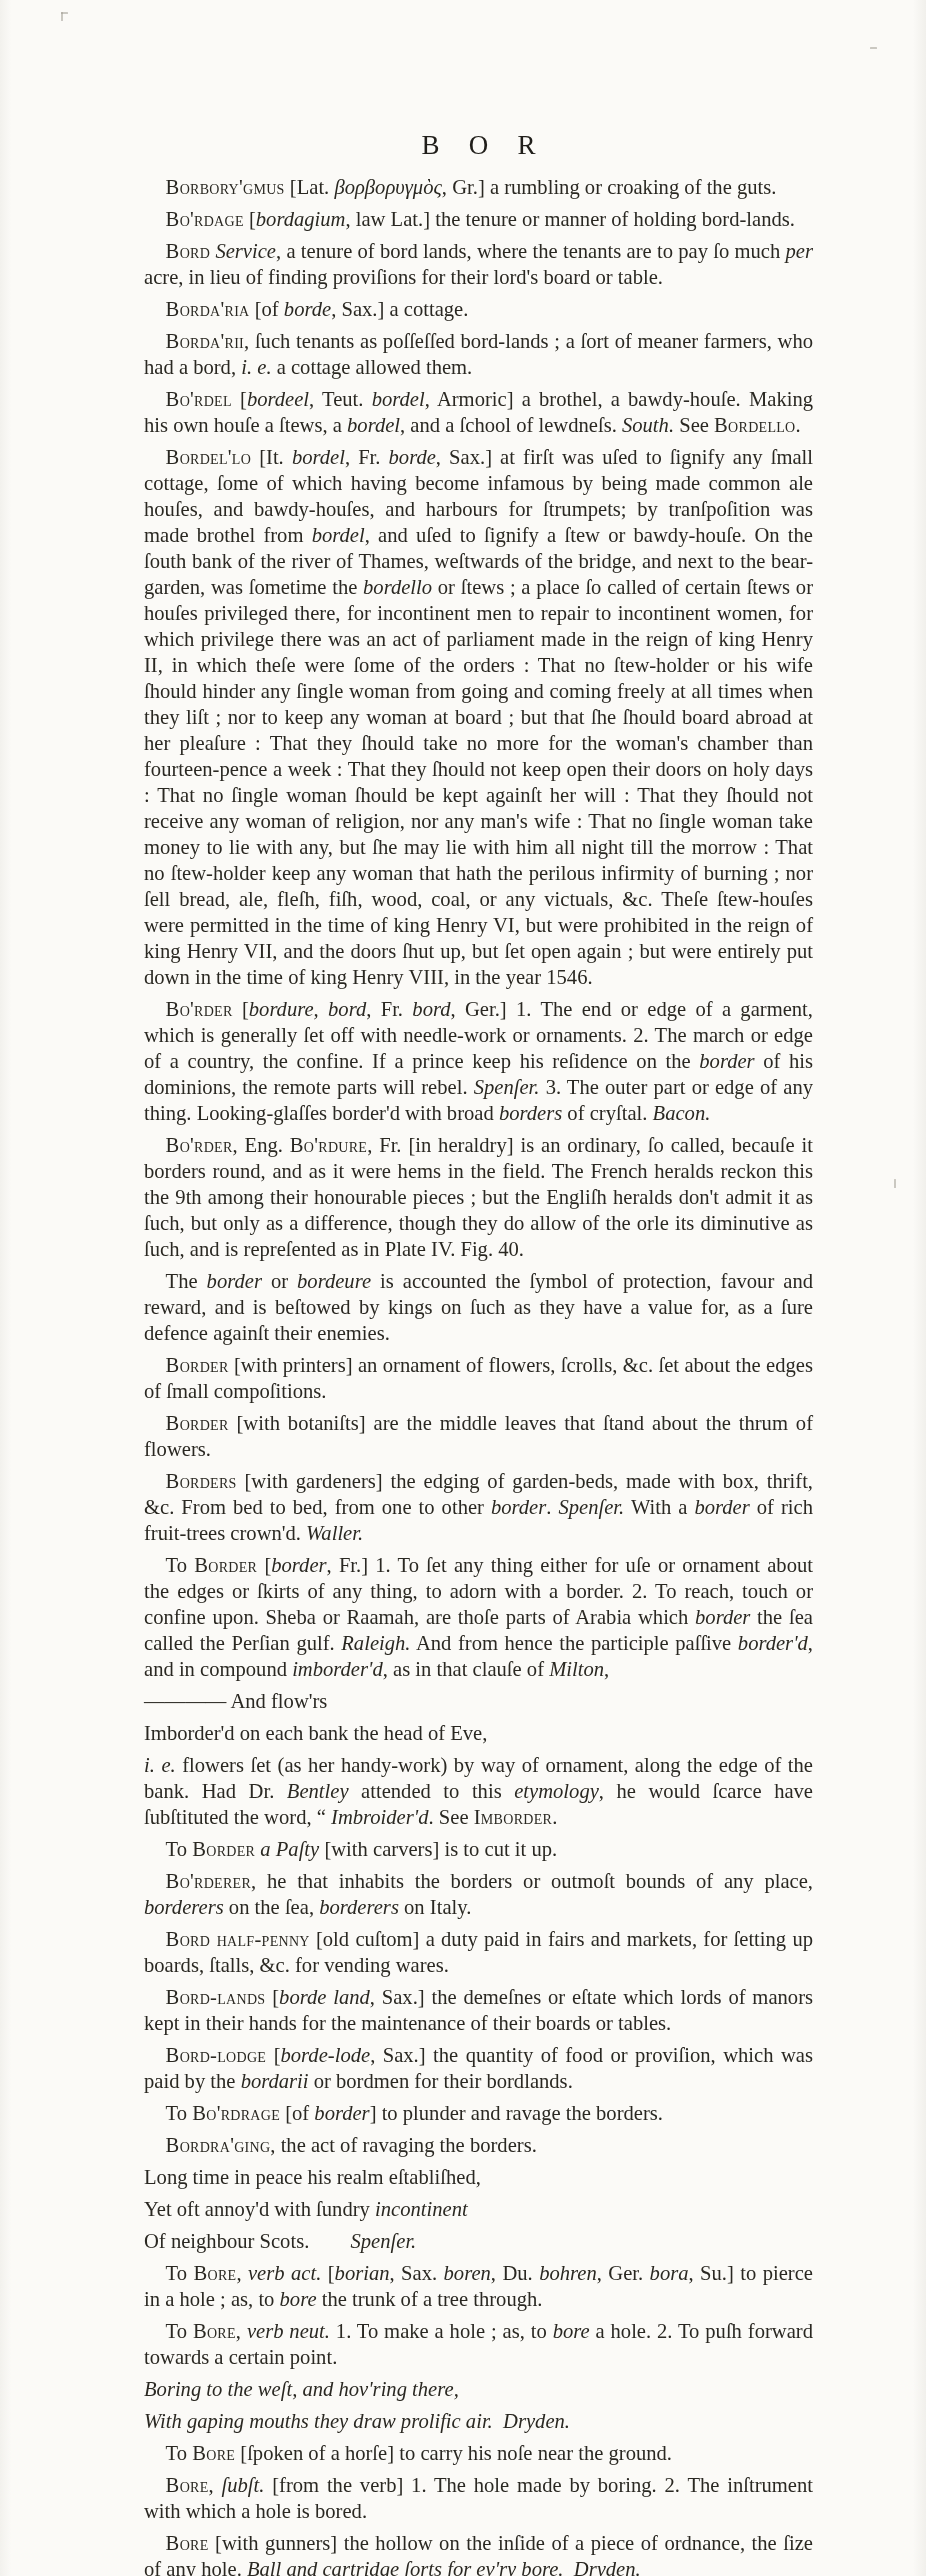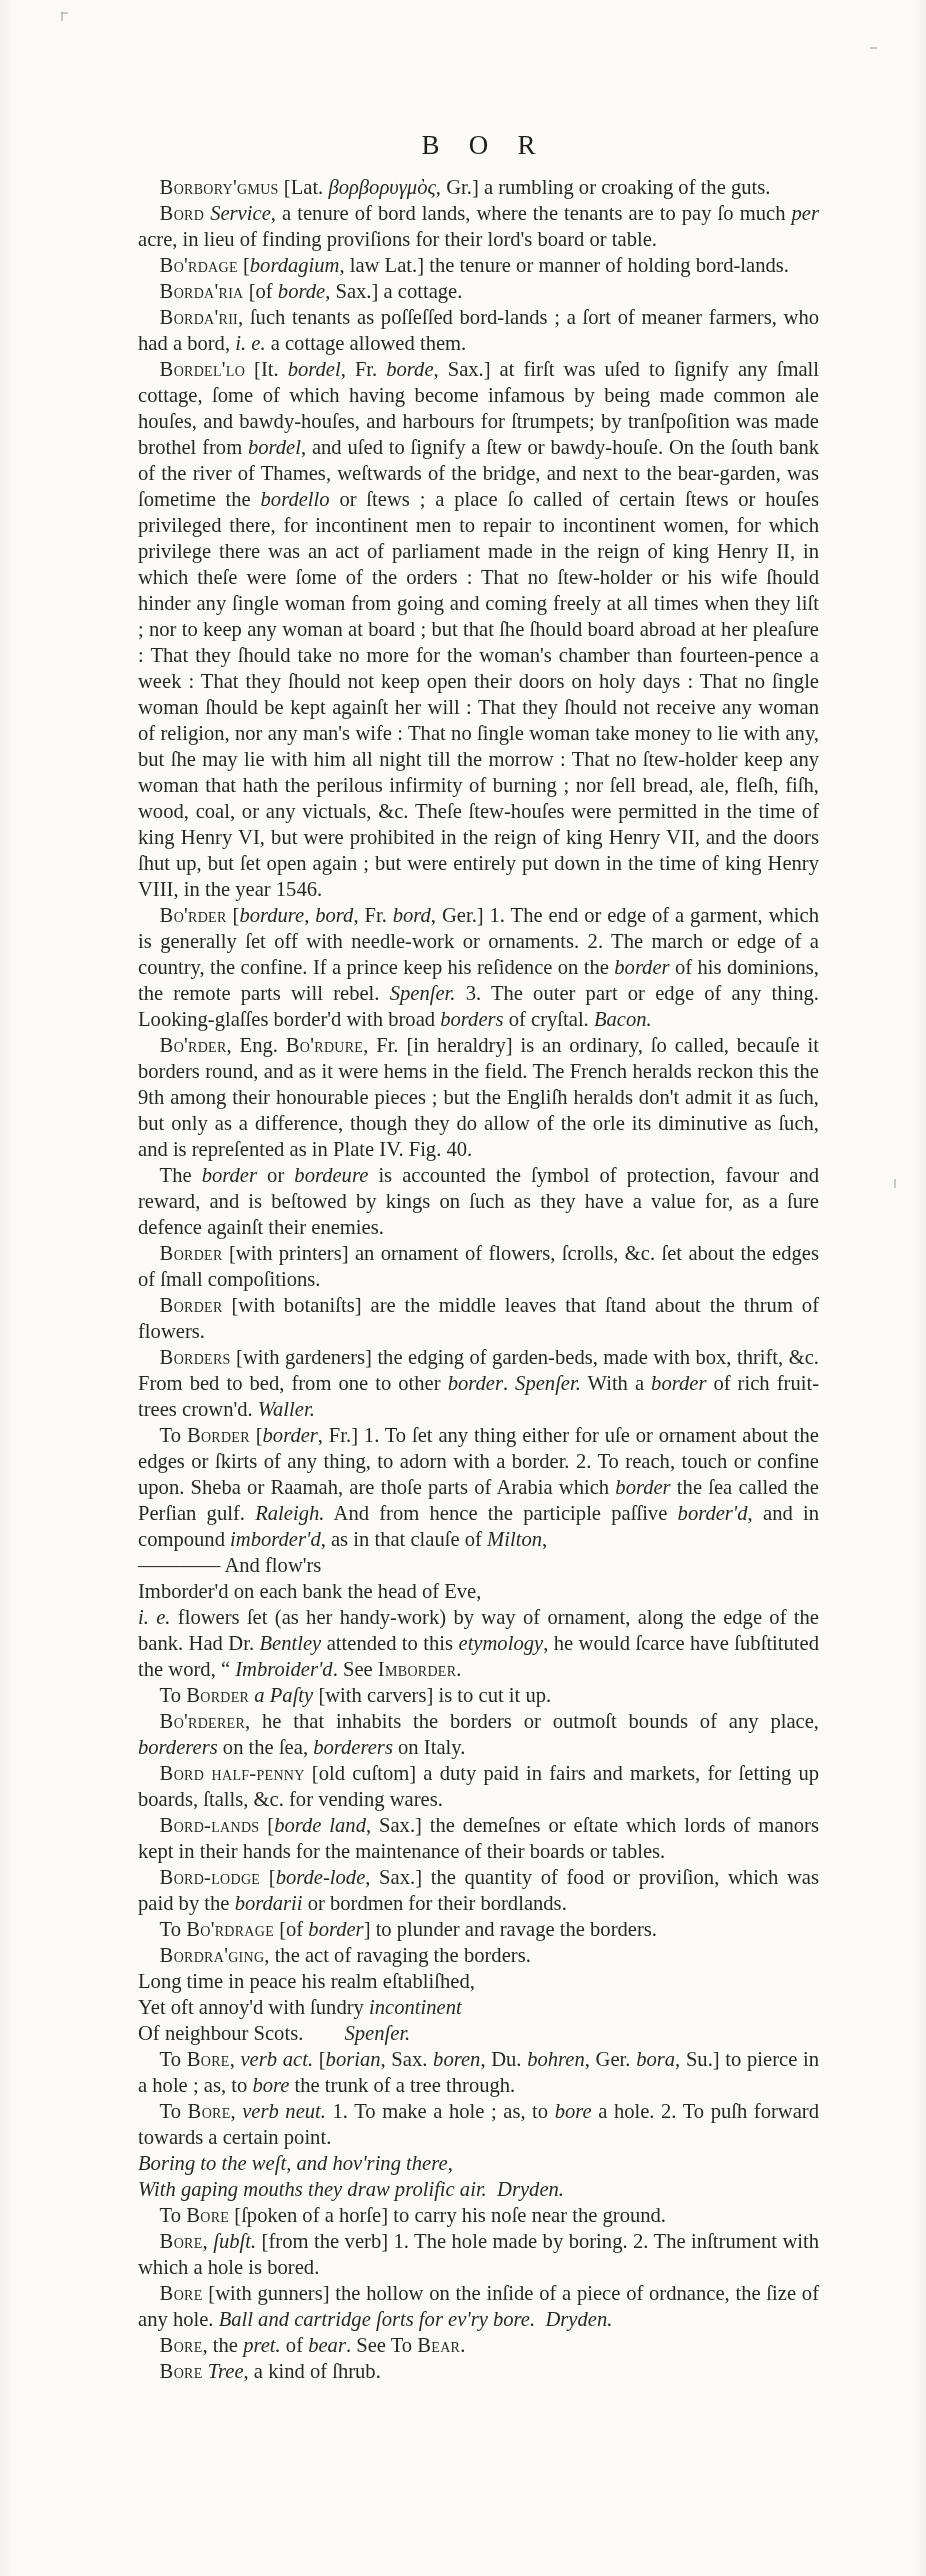--- a/index.html
+++ b/index.html
@@ -16,21 +16,21 @@
     background: linear-gradient(90deg, #f2f1ed 0px, var(--paper, #fbfaf7) 11.3px,
                 var(--paper, #fbfaf7) 913px, #f0efeb 927px);
   }
   .column { position: absolute; left: 138px; top: 0; width: 681px; }
   .header {
     margin: 130px 0 13.4px 0; text-align: center;
     font-size: 27px; letter-spacing: 11.3px; text-indent: 11.3px;
     color: #201e1a;
   }
   #entries p, p.sig {
-    margin: 0; font-size: 20.6px; line-height: 26px; text-align: justify;
+    margin: 6px; font-size: 20.6px; line-height: 26px; text-align: justify;
   }
   p.entry { text-indent: 21.6px; }
   p.flush { text-indent: 0; }
   p.q1, p.q2, p.q3, p.q4, p.q5 { text-align: left; text-indent: 0; }
   p.q1 { margin-left: 162px; }
   p.q2 { margin-left: 72px; }
   p.q3 { margin-left: 118px; }
   p.q4 { margin-left: 95px; }
   p.q5 { margin-left: 78px; }
   p.sig { text-align: left; text-indent: 0; margin-left: 91px; }
@@ -48,24 +48,25 @@
 <div class="sheet">
   <div class="artifact a-tl"></div>
   <div class="artifact a-tl2"></div>
   <div class="artifact a-tr"></div>
   <div class="artifact a-r"></div>
 
   <div class="column">
     <div class="header">B O R</div>
     <div id="entries">
         <p class="entry"><span class="sc">Borbory'gmus</span> [Lat. <i>βορβορυγμὸς</i>, Gr.] a rumbling or croaking of the guts.</p>
+        <p class="entry"><span class="sc">Bo'rdage</span> [<i>bordagium</i>, law Lat.] the tenure or manner of holding bord-lands.</p>
         <p class="entry"><span class="sc">Bord</span> <i>Service</i>, a tenure of bord lands, where the tenants are to pay ſo much <i>per</i> acre, in lieu of finding proviſions for their lord's board or table.</p>
-        <p class="entry"><span class="sc">Bo'rdage</span> [<i>bordagium</i>, law Lat.] the tenure or manner of holding bord-lands.</p>
         <p class="entry"><span class="sc">Borda'ria</span> [of <i>borde</i>, Sax.] a cottage.</p>
         <p class="entry"><span class="sc">Borda'rii</span>, ſuch tenants as poſſeſſed bord-lands ; a ſort of meaner farmers, who had a bord, <i>i. e.</i> a cottage allowed them.</p>
+        <p class="entry"><span class="sc">Bo'rdel</span> [<i>bordeel</i>, Teut. <i>bordel</i>, Armoric] a brothel, a bawdy-houſe. Making his own houſe a ſtews, a <i>bordel</i>, and a ſchool of lewdneſs. <i>South.</i> See <span class="sc">Bordello</span>.</p>
         <p class="entry"><span class="sc">Bordel'lo</span> [It. <i>bordel</i>, Fr. <i>borde</i>, Sax.] at firſt was uſed to ſignify any ſmall cottage, ſome of which having become infamous by being made common ale houſes, and bawdy-houſes, and harbours for ſtrumpets; by tranſpoſition was made brothel from <i>bordel</i>, and uſed to ſignify a ſtew or bawdy-houſe. On the ſouth bank of the river of Thames, weſtwards of the bridge, and next to the bear-garden, was ſometime the <i>bordello</i> or ſtews ; a place ſo called of certain ſtews or houſes privileged there, for incontinent men to repair to incontinent women, for which privilege there was an act of parliament made in the reign of king Henry II, in which theſe were ſome of the orders : That no ſtew-holder or his wife ſhould hinder any ſingle woman from going and coming freely at all times when they liſt ; nor to keep any woman at board ; but that ſhe ſhould board abroad at her pleaſure : That they ſhould take no more for the woman's chamber than fourteen-pence a week : That they ſhould not keep open their doors on holy days : That no ſingle woman ſhould be kept againſt her will : That they ſhould not receive any woman of religion, nor any man's wife : That no ſingle woman take money to lie with any, but ſhe may lie with him all night till the morrow : That no ſtew-holder keep any woman that hath the perilous infirmity of burning ; nor ſell bread, ale, fleſh, fiſh, wood, coal, or any victuals, &amp;c. Theſe ſtew-houſes were permitted in the time of king Henry VI, but were prohibited in the reign of king Henry VII, and the doors ſhut up, but ſet open again ; but were entirely put down in the time of king Henry VIII, in the year 1546.</p>
         <p class="entry"><span class="sc">Bo'rder</span> [<i>bordure, bord</i>, Fr. <i>bord</i>, Ger.] 1. The end or edge of a garment, which is generally ſet off with needle-work or ornaments. 2. The march or edge of a country, the confine. If a prince keep his reſidence on the <i>border</i> of his dominions, the remote parts will rebel. <i>Spenſer.</i> 3. The outer part or edge of any thing. Looking-glaſſes border'd with broad <i>borders</i> of cryſtal. <i>Bacon.</i></p>
         <p class="entry"><span class="sc">Bo'rder</span>, Eng. <span class="sc">Bo'rdure</span>, Fr. [in heraldry] is an ordinary, ſo called, becauſe it borders round, and as it were hems in the field. The French heralds reckon this the 9th among their honourable pieces ; but the Engliſh heralds don't admit it as ſuch, but only as a difference, though they do allow of the orle its diminutive as ſuch, and is repreſented as in Plate IV. Fig. 40.</p>
         <p class="entry">The <i>border</i> or <i>bordeure</i> is accounted the ſymbol of protection, favour and reward, and is beſtowed by kings on ſuch as they have a value for, as a ſure defence againſt their enemies.</p>
         <p class="entry"><span class="sc">Border</span> [with printers] an ornament of flowers, ſcrolls, &amp;c. ſet about the edges of ſmall compoſitions.</p>
         <p class="entry"><span class="sc">Border</span> [with botaniſts] are the middle leaves that ſtand about the thrum of flowers.</p>
         <p class="entry"><span class="sc">Borders</span> [with gardeners] the edging of garden-beds, made with box, thrift, &amp;c. From bed to bed, from one to other <i>border</i>. <i>Spenſer.</i> With a <i>border</i> of rich fruit-trees crown'd. <i>Waller.</i></p>
         <p class="entry">To <span class="sc">Border</span> [<i>border</i>, Fr.] 1. To ſet any thing either for uſe or ornament about the edges or ſkirts of any thing, to adorn with a border. 2. To reach, touch or confine upon. Sheba or Raamah, are thoſe parts of Arabia which <i>border</i> the ſea called the Perſian gulf. <i>Raleigh.</i> And from hence the participle paſſive <i>border'd</i>, and in compound <i>imborder'd</i>, as in that clauſe of <i>Milton</i>,</p>
         <p class="q1">———— And flow'rs</p>
         <p class="q2">Imborder'd on each bank the head of Eve,</p>

